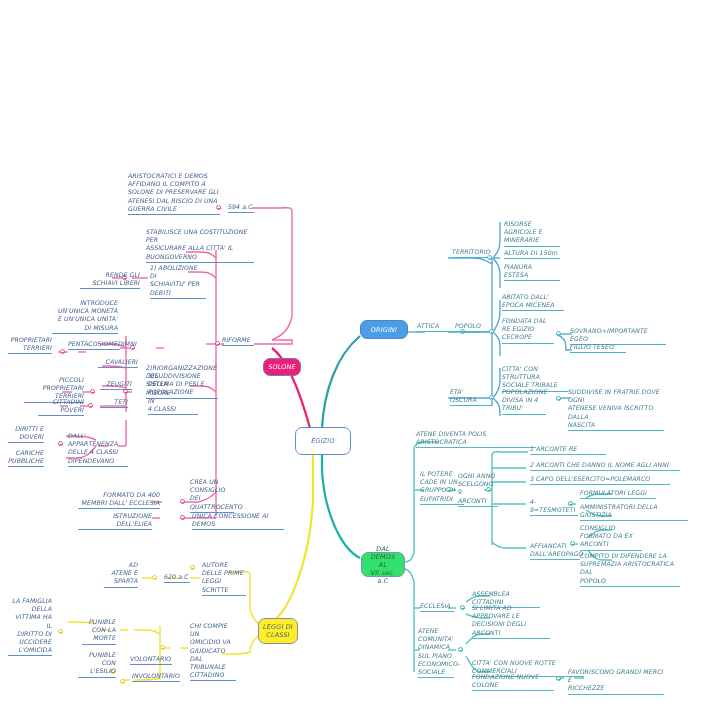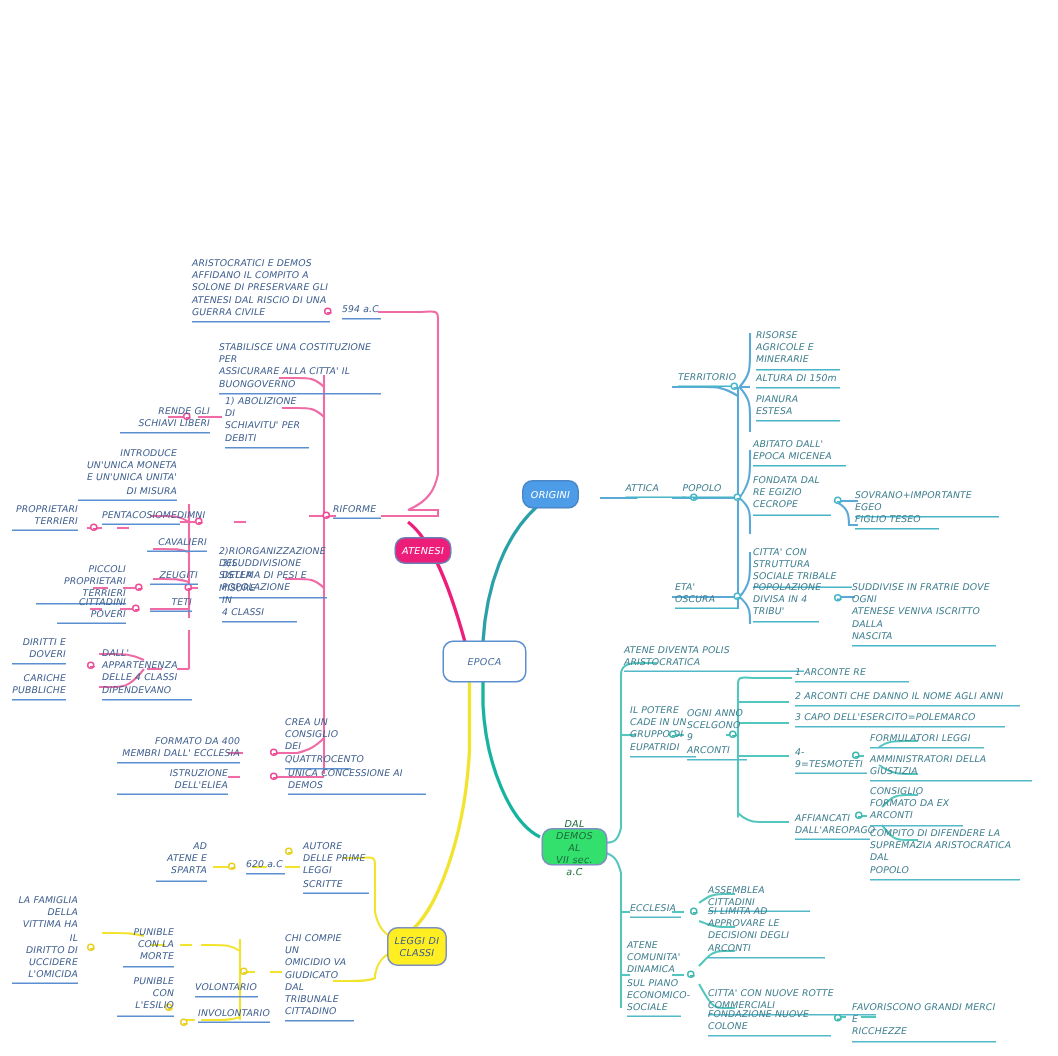--- a/index.html
+++ b/index.html
@@ -179,25 +179,25 @@
 
       <path d="M414 650 L 420 650"></path>
       <path d="M448 650 L 456 650"></path>
       <path d="M466 644 C 472 638 474 634 482 634 L 490 634"></path>
       <path d="M466 656 C 472 666 474 672 482 672 L 490 672"></path>
       <path d="M556 678 L 564 678"></path>
       <path d="M574 678 L 584 678"></path>
     </g>
   </svg>
 
-  <div class="node root" style="left:295px;top:427px;width:56px;height:28px;">EPOCA</div>
-
-  <div class="node origini" style="left:348px;top:320px;width:38px;height:19px;">ORIGINI</div>
-
-  <div class="node solone" style="left:263px;top:358px;width:38px;height:18px;">ATENESI</div>
+  <div class="node root" style="left:295px;top:427px;width:56px;height:28px;">EGIZIO</div>
+
+  <div class="node origini" style="left:360px;top:320px;width:48px;height:19px;">ORIGINI</div>
+
+  <div class="node solone" style="left:263px;top:358px;width:38px;height:18px;">SOLONE</div>
 
   <div class="node dalviii" style="left:361px;top:552px;width:44px;height:25px;">DAL DEMOS AL
 VII sec. a.C</div>
 
   <div class="node dracone" style="left:258px;top:618px;width:40px;height:26px;">LEGGI DI
 CLASSI</div>
 
   <div class="leaf cyan" style="left:417px;top:322px;width:40px;">ATTICA</div>
   <div class="dot cyan" style="left:460px;top:329px;"></div>
 

